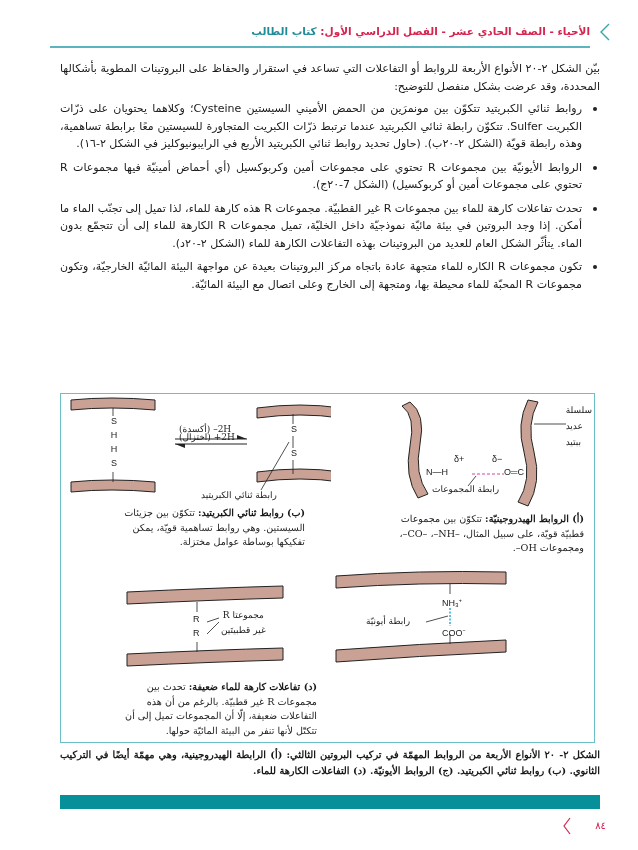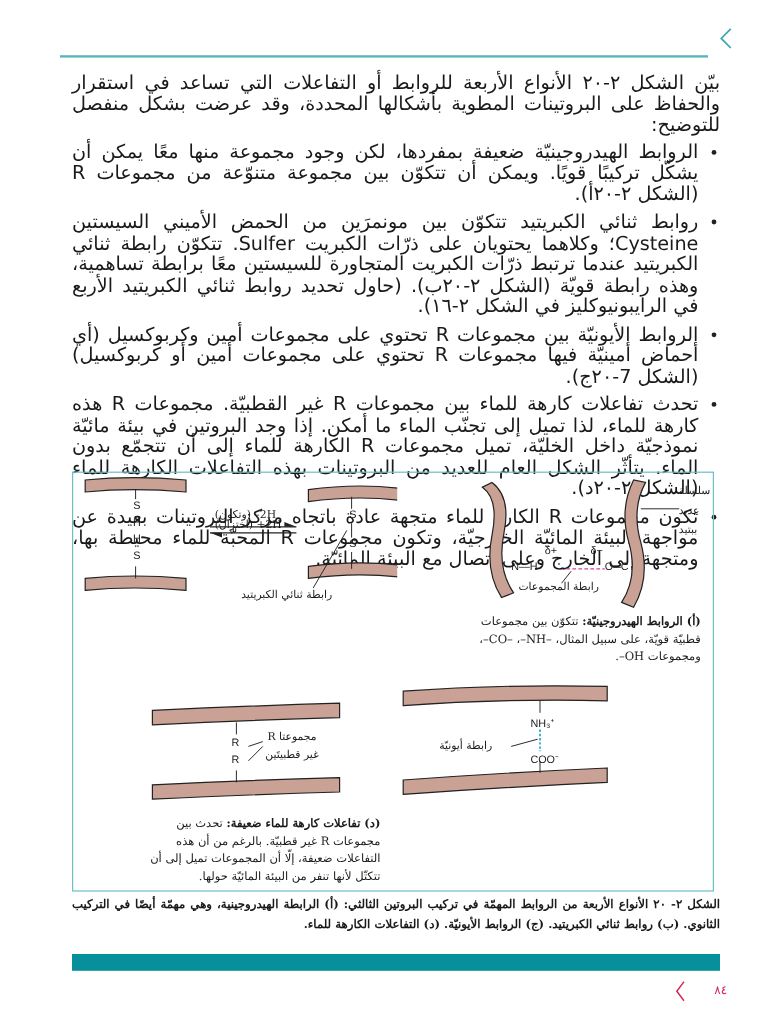--- a/index.html
+++ b/index.html
@@ -6,21 +6,21 @@
     html, body { width: 638px; height: 850px; background: #ffffff; overflow: hidden; }
     body { position: relative; font-family: "DejaVu Sans", sans-serif; color: #1a1a1a; }
 
     .header { position: absolute; top: 22px; left: 50px; width: 540px; height: 24px; direction: rtl; }
     .header .chev { position: absolute; right: -22px; top: 0; width: 14px; height: 20px; }
     .header .title { position: absolute; right: 0; top: 3px; font-size: 10.5px; font-weight: bold; white-space: nowrap; }
     .header .title .red { color: #d6244f; }
     .header .title .teal { color: #1f8c99; }
     .header .rule { position: absolute; left: 0; right: 0; top: 24px; height: 2px; background: #5cb5be; }
 
-    .body-text { position: absolute; top: 60px; left: 60px; width: 540px; direction: rtl; text-align: justify; font-size: 16px; line-height: 17.5px; }
+    .body-text { position: absolute; top: 60px; left: 60px; width: 540px; direction: rtl; text-align: justify; font-size: 11px; line-height: 17.5px; }
     .body-text p { margin-bottom: 5px; }
     .body-text ul { list-style: none; }
     .body-text li { position: relative; padding-right: 18px; margin-bottom: 6px; }
     .body-text li::before { content: ""; position: absolute; right: 3px; top: 7px; width: 4px; height: 4px; border-radius: 50%; background: #222; }
 
     .figure { position: absolute; top: 393px; left: 60px; width: 535px; height: 350px; border: 1.5px solid #6bbfc6; border-bottom-width: 1.5px; }
     .panel { position: absolute; width: 266px; height: 174px; }
     .panel svg { position: absolute; left: 0; top: 0; }
     .cap { position: absolute; direction: rtl; font-size: 9.6px; line-height: 14.5px; text-align: right; font-family: "DejaVu Serif", serif; }
     .cap b { font-weight: bold; }
@@ -34,27 +34,29 @@
     .page-num .chev { position: absolute; right: 34px; top: 0; width: 10px; height: 18px; }
     .page-num .num { position: absolute; right: 0; top: 3px; font-size: 10px; color: #d6244f; }
   </style>
 </head>
 <body>
 
 <div class="header">
   <svg class="chev" viewBox="0 0 14 20">
     <polyline points="11,2 3,10 11,18" fill="none" stroke="#3aa5b0" stroke-width="1.4"></polyline>
   </svg>
+  <div class="title">
+    <span class="red">الأحياء - الصف الحادي عشر - الفصل الدراسي الأول</span><span class="red">: </span><span class="teal">كتاب الطالب</span>
+  </div>
   <div class="rule"></div>
 </div>
 
 <div class="body-text">
   <p>بيّن الشكل ٢-٢٠ الأنواع الأربعة للروابط أو التفاعلات التي تساعد في استقرار والحفاظ على البروتينات المطوية بأشكالها المحددة، وقد عرضت بشكل منفصل للتوضيح:</p>
   <ul>
-    <li>الروابط الهيدروجينيّة ضعيفة بمفردها، لكن وجود مجموعة منها معًا يمكن أن يشكّل تركيبًا قويًا. ويمكن أن تتكوّن بين مجموعة متنوّعة من مجموعات R (الشكل ٢-٢٠أ).</li>
     <li>روابط ثنائي الكبريتيد تتكوّن بين مونمرَين من الحمض الأميني السيستين Cysteine؛ وكلاهما يحتويان على ذرّات الكبريت Sulfer. تتكوّن رابطة ثنائي الكبريتيد عندما ترتبط ذرّات الكبريت المتجاورة للسيستين معًا برابطة تساهمية، وهذه رابطة قويّة (الشكل ٢-٢٠ب). (حاول تحديد روابط ثنائي الكبريتيد الأربع في الرايبونيوكليز في الشكل ٢-١٦).</li>
     <li>الروابط الأيونيّة بين مجموعات R تحتوي على مجموعات أمين وكربوكسيل (أي أحماض أمينيّة فيها مجموعات R تحتوي على مجموعات أمين أو كربوكسيل) (الشكل 7-٢٠ج).</li>
     <li>تحدث تفاعلات كارهة للماء بين مجموعات R غير القطبيّة. مجموعات R هذه كارهة للماء، لذا تميل إلى تجنّب الماء ما أمكن. إذا وجد البروتين في بيئة مائيّة نموذجيّة داخل الخليّة، تميل مجموعات R الكارهة للماء إلى أن تتجمّع بدون الماء. يتأثّر الشكل العام للعديد من البروتينات بهذه التفاعلات الكارهة للماء (الشكل ٢-٢٠د).</li>
     <li>تكون مجموعات R الكاره للماء متجهة عادة باتجاه مركز البروتينات بعيدة عن مواجهة البيئة المائيّة الخارجيّة، وتكون مجموعات R المحبّة للماء محيطة بها، ومتجهة إلى الخارج وعلى اتصال مع البيئة المائيّة.</li>
   </ul>
 </div>
 
 <div class="figure">
 
   <div class="panel" style="right:0; top:0;">
@@ -97,23 +99,27 @@
       <polygon points="186,45 176,41 176,45" fill="#222"></polygon>
       <line x1="114" y1="50" x2="186" y2="50" stroke="#222" stroke-width="1"></line>
       <polygon points="114,50 124,54 124,50" fill="#222"></polygon>
     </svg>
     <span class="mol" style="left:48px; top:22px; line-height:11px; width:10px; text-align:center;">S</span>
     <span class="mol" style="left:48px; top:36px; width:10px; text-align:center;">H</span>
     <span class="mol" style="left:48px; top:50px; width:10px; text-align:center;">H</span>
     <span class="mol" style="left:48px; top:64px; width:10px; text-align:center;">S</span>
     <span class="mol" style="left:228px; top:30px; width:10px; text-align:center;">S</span>
     <span class="mol" style="left:228px; top:54px; width:10px; text-align:center;">S</span>
-    <span class="lbl" style="left:118px; top:30px;">‎–2H‎ (وتكون)</span>
+    <span class="lbl" style="left:118px; top:30px;">‎–2H‎ (أكسدة)</span>
     <span class="lbl" style="left:118px; top:38px;">‎+2H‎ (اختزال)</span>
     <span class="lbl" style="left:140px; top:96px;">رابطة ثنائي الكبريتيد</span>
+    <div class="cap" style="left:48px; top:112px; width:196px;">
+      <b>(ب) روابط ثنائي الكبريتيد:</b>
+      <span>تتكوّن بين جزيئات السيستين. وهي روابط تساهمية قويّة، يمكن تفكيكها بوساطة عوامل مختزلة.</span>
+    </div>
   </div>
 
   <div class="panel" style="right:0; top:174px;">
     <svg width="266" height="174">
       <path d="M-22,8 Q60,2 148,4 L148,16 Q60,14 -22,20 Z" fill="#c9a195" stroke="#222" stroke-width="1" transform="translate(30,0)"></path>
       <path d="M8,82 Q90,76 178,72 L178,84 Q90,88 8,94 Z" fill="#c9a195" stroke="#222" stroke-width="1"></path>
       <line x1="122" y1="16" x2="122" y2="26" stroke="#222" stroke-width="0.8"></line>
       <line x1="122" y1="40" x2="122" y2="58" stroke="#3ab0d6" stroke-width="1.6" stroke-dasharray="2,1.5"></line>
       <line x1="120" y1="48" x2="98" y2="54" stroke="#222" stroke-width="0.8"></line>
       <line x1="122" y1="66" x2="122" y2="76" stroke="#222" stroke-width="0.8"></line>

